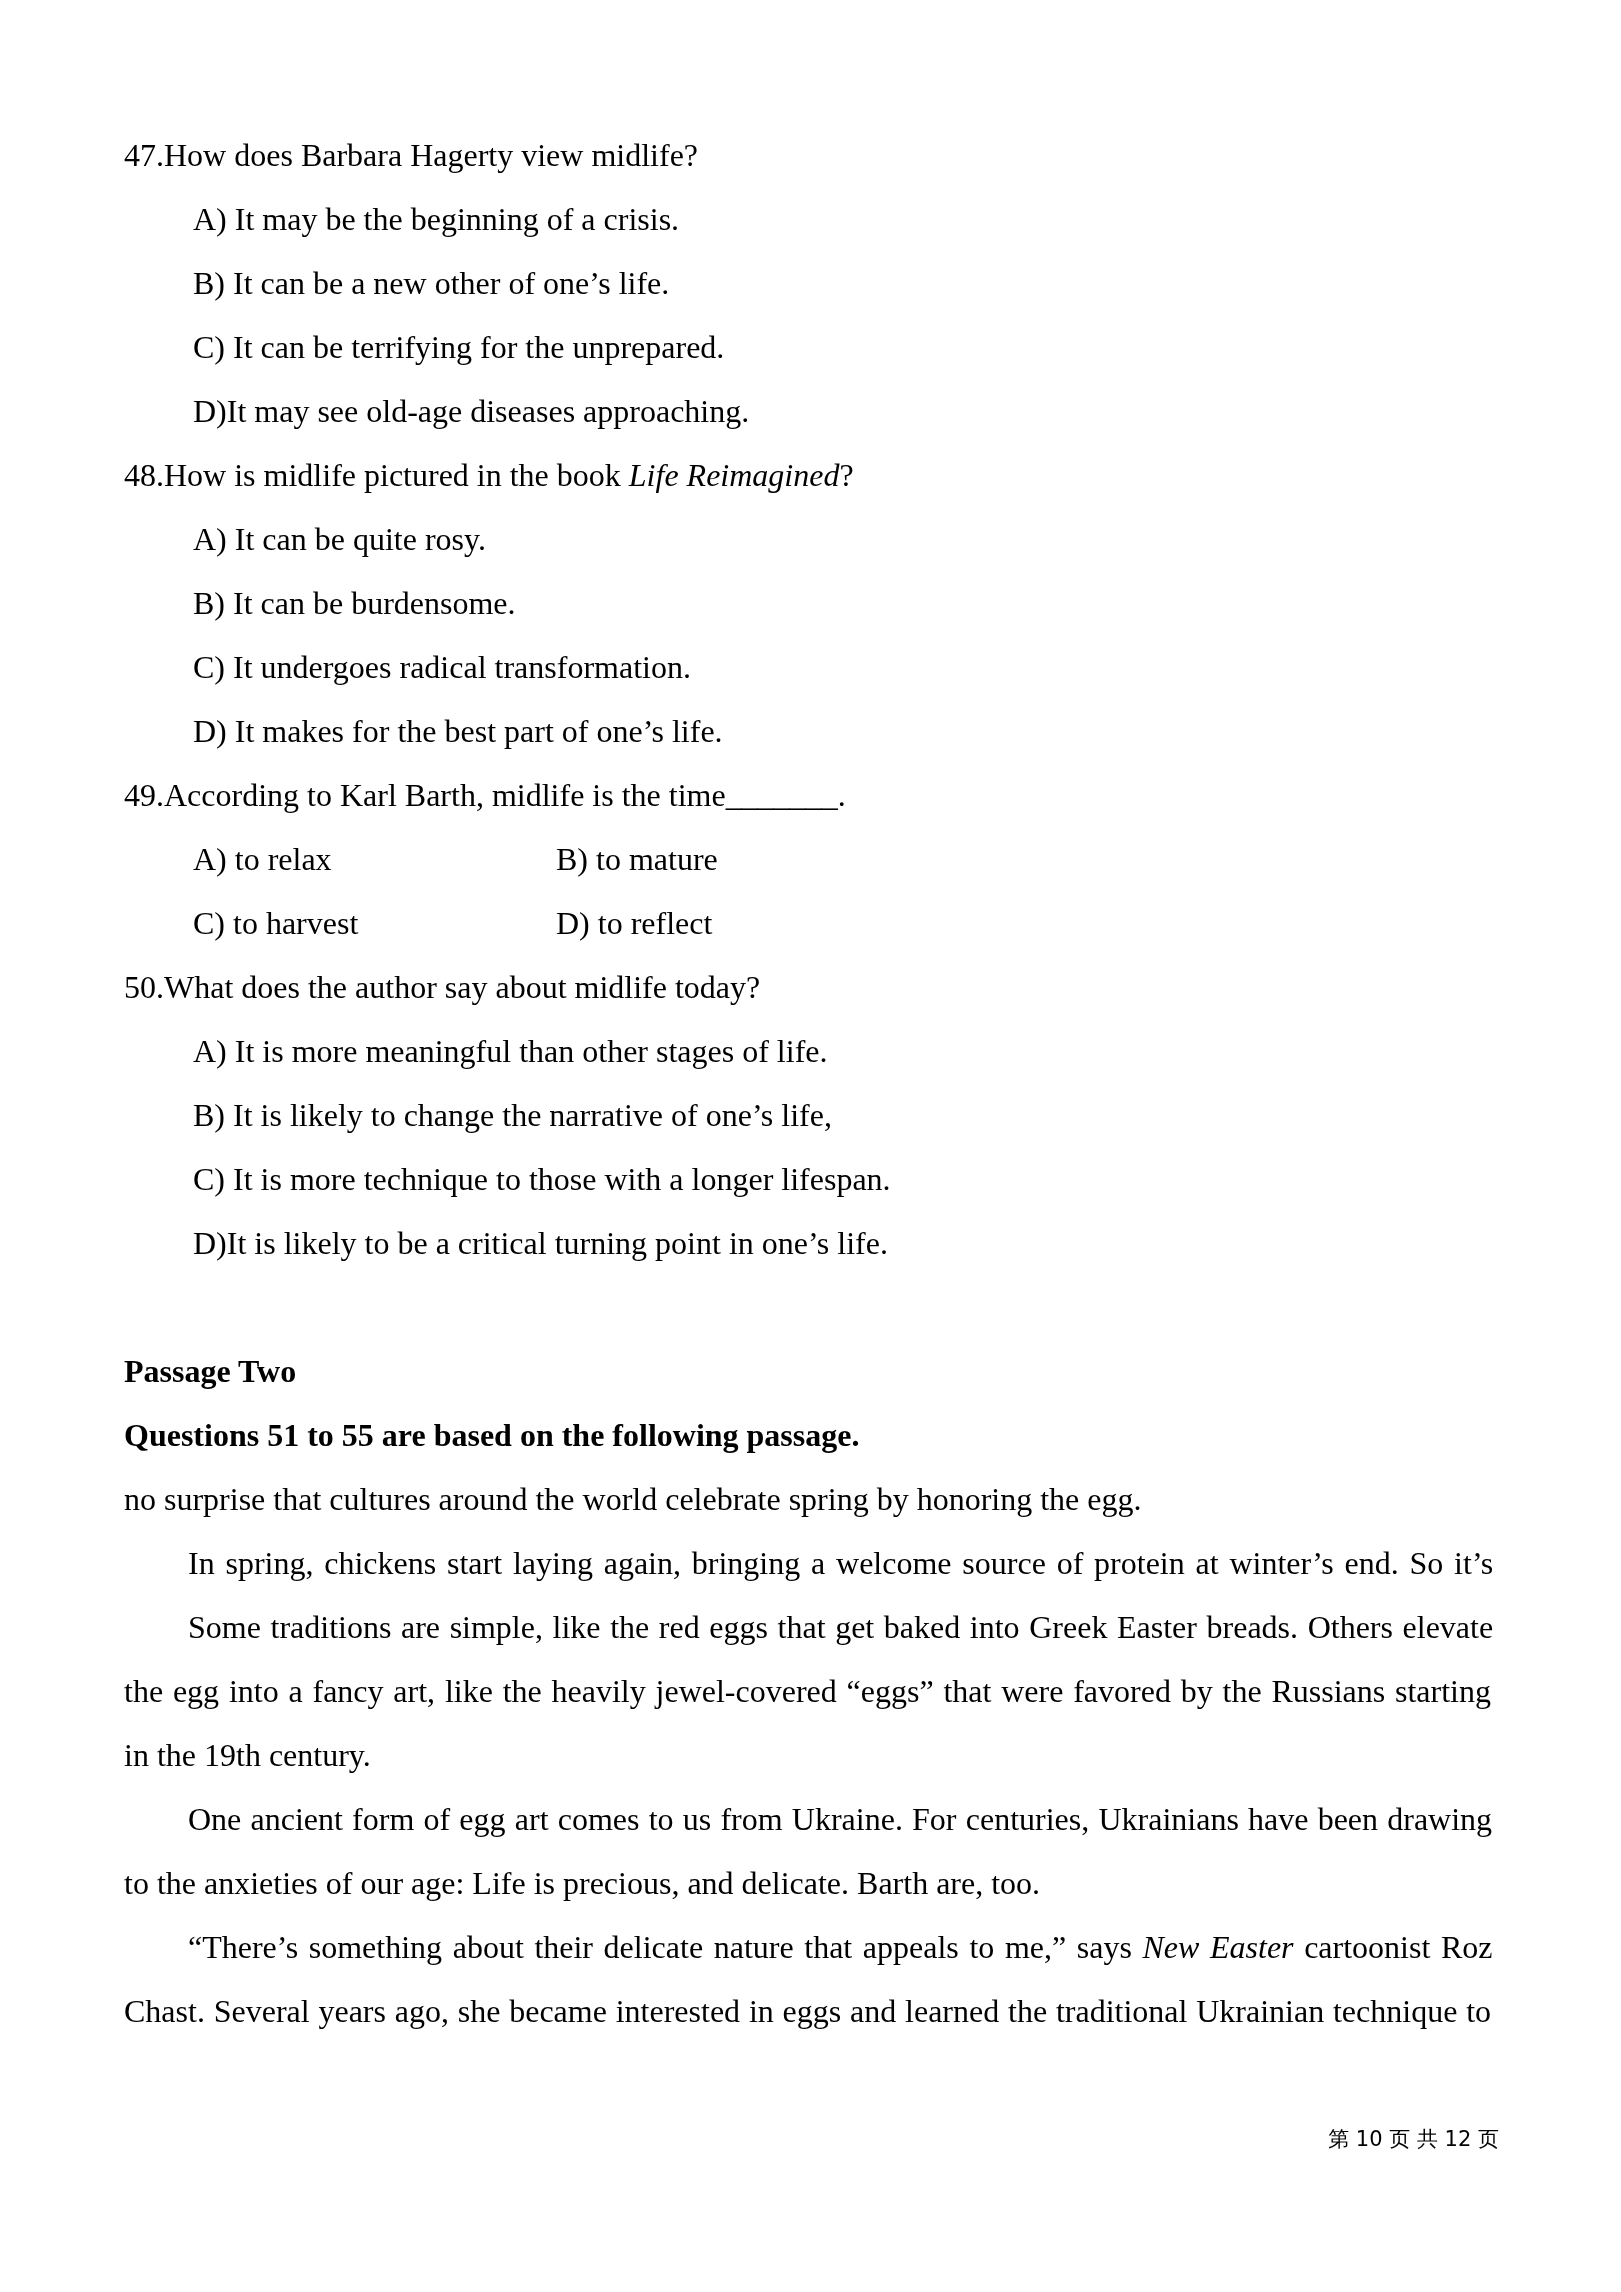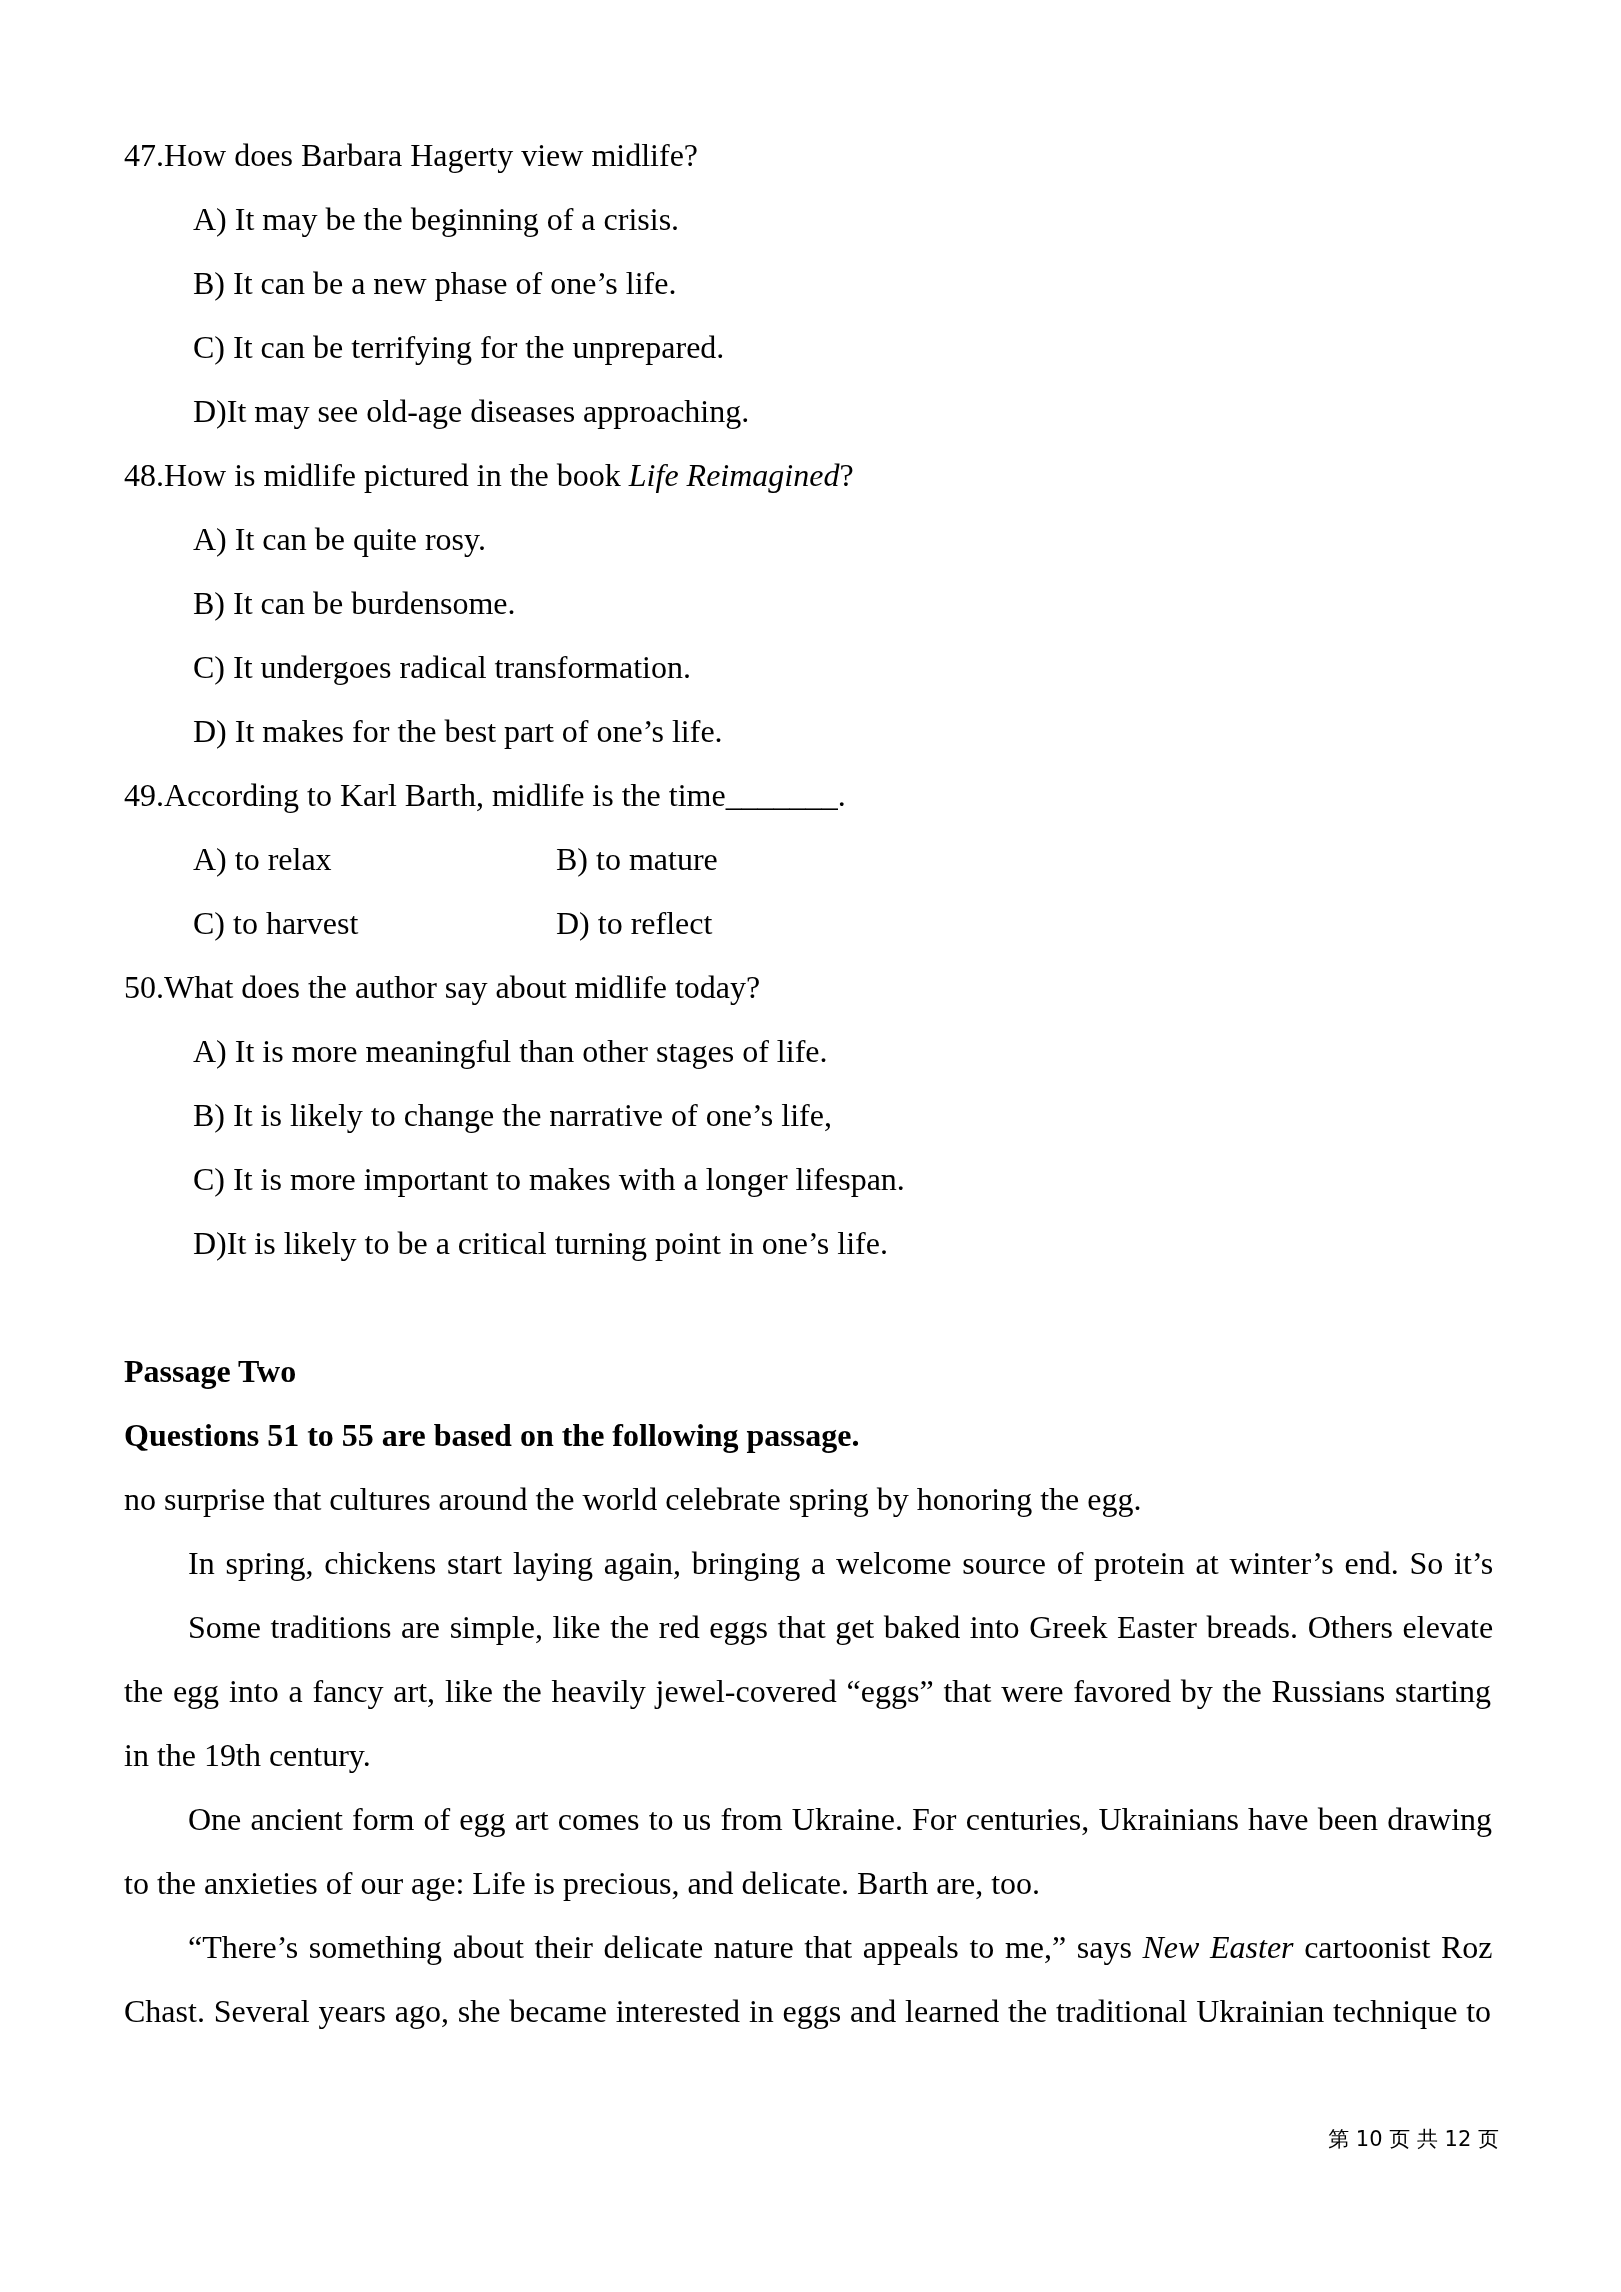--- a/index.html
+++ b/index.html
@@ -41,38 +41,38 @@
     white-space: nowrap;
   }
 </style>
 </head>
 <body>
 
 <div class="content">
 
   <div class="line q">47.How does Barbara Hagerty view midlife?</div>
   <div class="line opt">A) It may be the beginning of a crisis.</div>
-  <div class="line opt">B) It can be a new phase of one’s life.</div>
+  <div class="line opt">B) It can be a new other of one’s life.</div>
   <div class="line opt">C) It can be terrifying for the unprepared.</div>
   <div class="line opt">D)It may see old-age diseases approaching.</div>
 
   <div class="line q"><span>48.How is midlife pictured in the book </span><i>Life Reimagined</i><span>?</span></div>
   <div class="line opt">A) It can be quite rosy.</div>
   <div class="line opt">B) It can be burdensome.</div>
   <div class="line opt">C) It undergoes radical transformation.</div>
   <div class="line opt">D) It makes for the best part of one’s life.</div>
 
   <div class="line q">49.According to Karl Barth, midlife is the time_______.</div>
   <div class="line opt"><span class="col-a">A) to relax</span><span>B) to mature</span></div>
   <div class="line opt"><span class="col-a">C) to harvest</span><span>D) to reflect</span></div>
 
   <div class="line q">50.What does the author say about midlife today?</div>
   <div class="line opt">A) It is more meaningful than other stages of life.</div>
   <div class="line opt">B) It is likely to change the narrative of one’s life,</div>
-  <div class="line opt">C) It is more important to makes with a longer lifespan.</div>
+  <div class="line opt">C) It is more technique to those with a longer lifespan.</div>
   <div class="line opt">D)It is likely to be a critical turning point in one’s life.</div>
 
   <div class="line blank"></div>
 
   <div class="line bold">Passage Two</div>
   <div class="line bold">Questions 51 to 55 are based on the following passage.</div>
 
   <div class="line para">no surprise that cultures around the world celebrate spring by honoring the egg.</div>
   <div class="line para indent fit" style="word-spacing: 2.8px;">In spring, chickens start laying again, bringing a welcome source of protein at winter’s end. So it’s</div>
 

